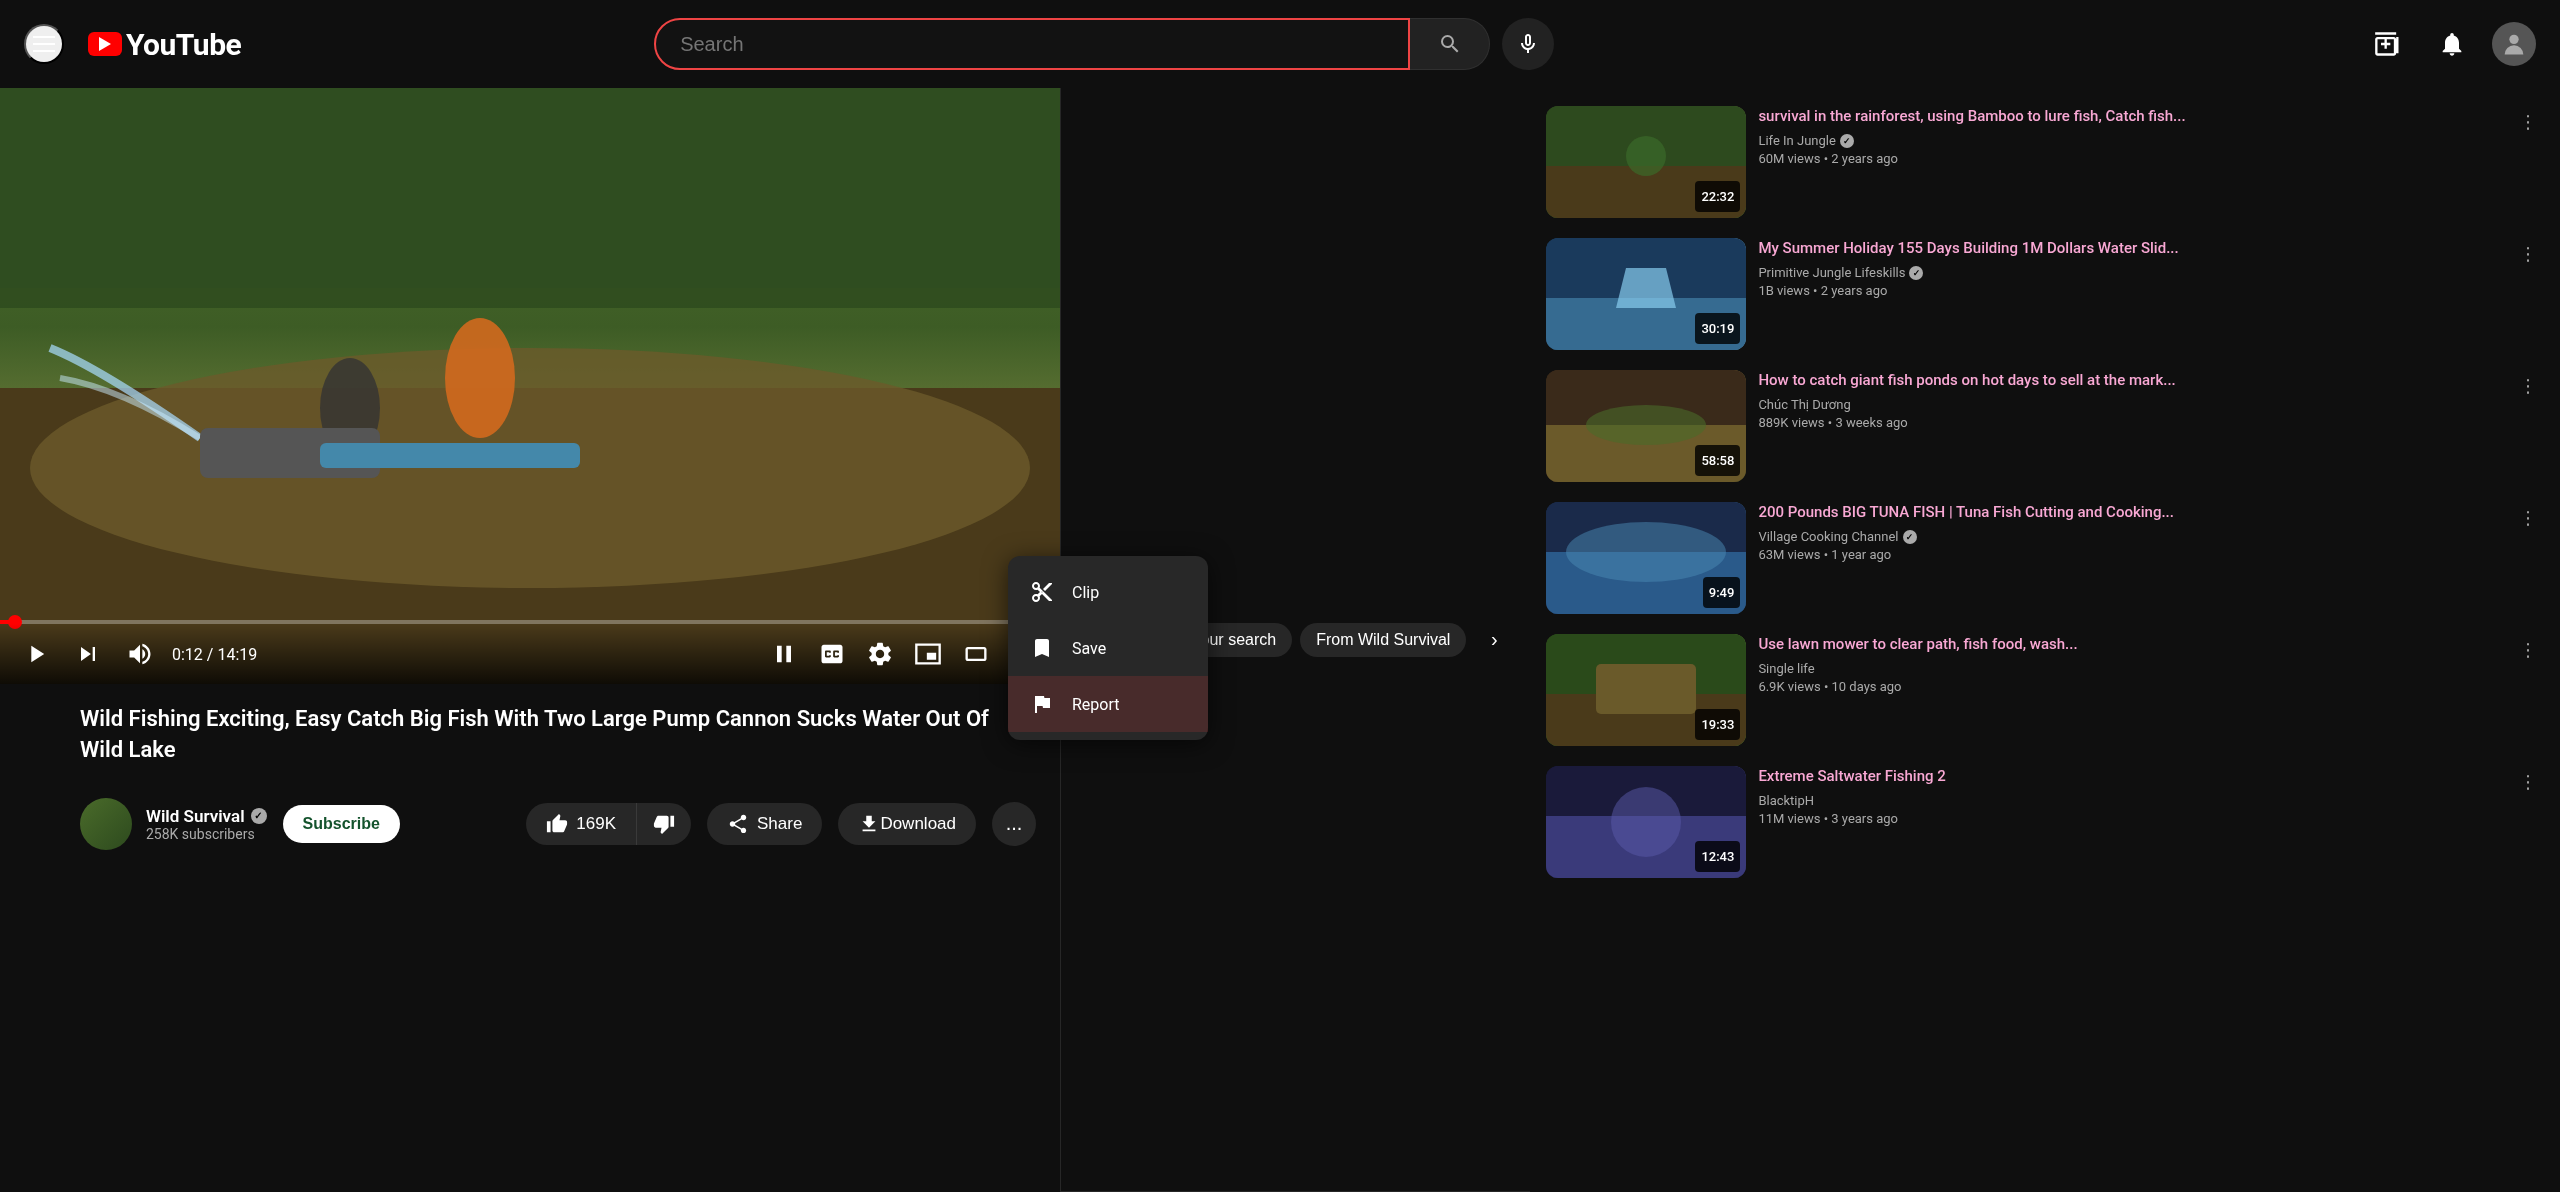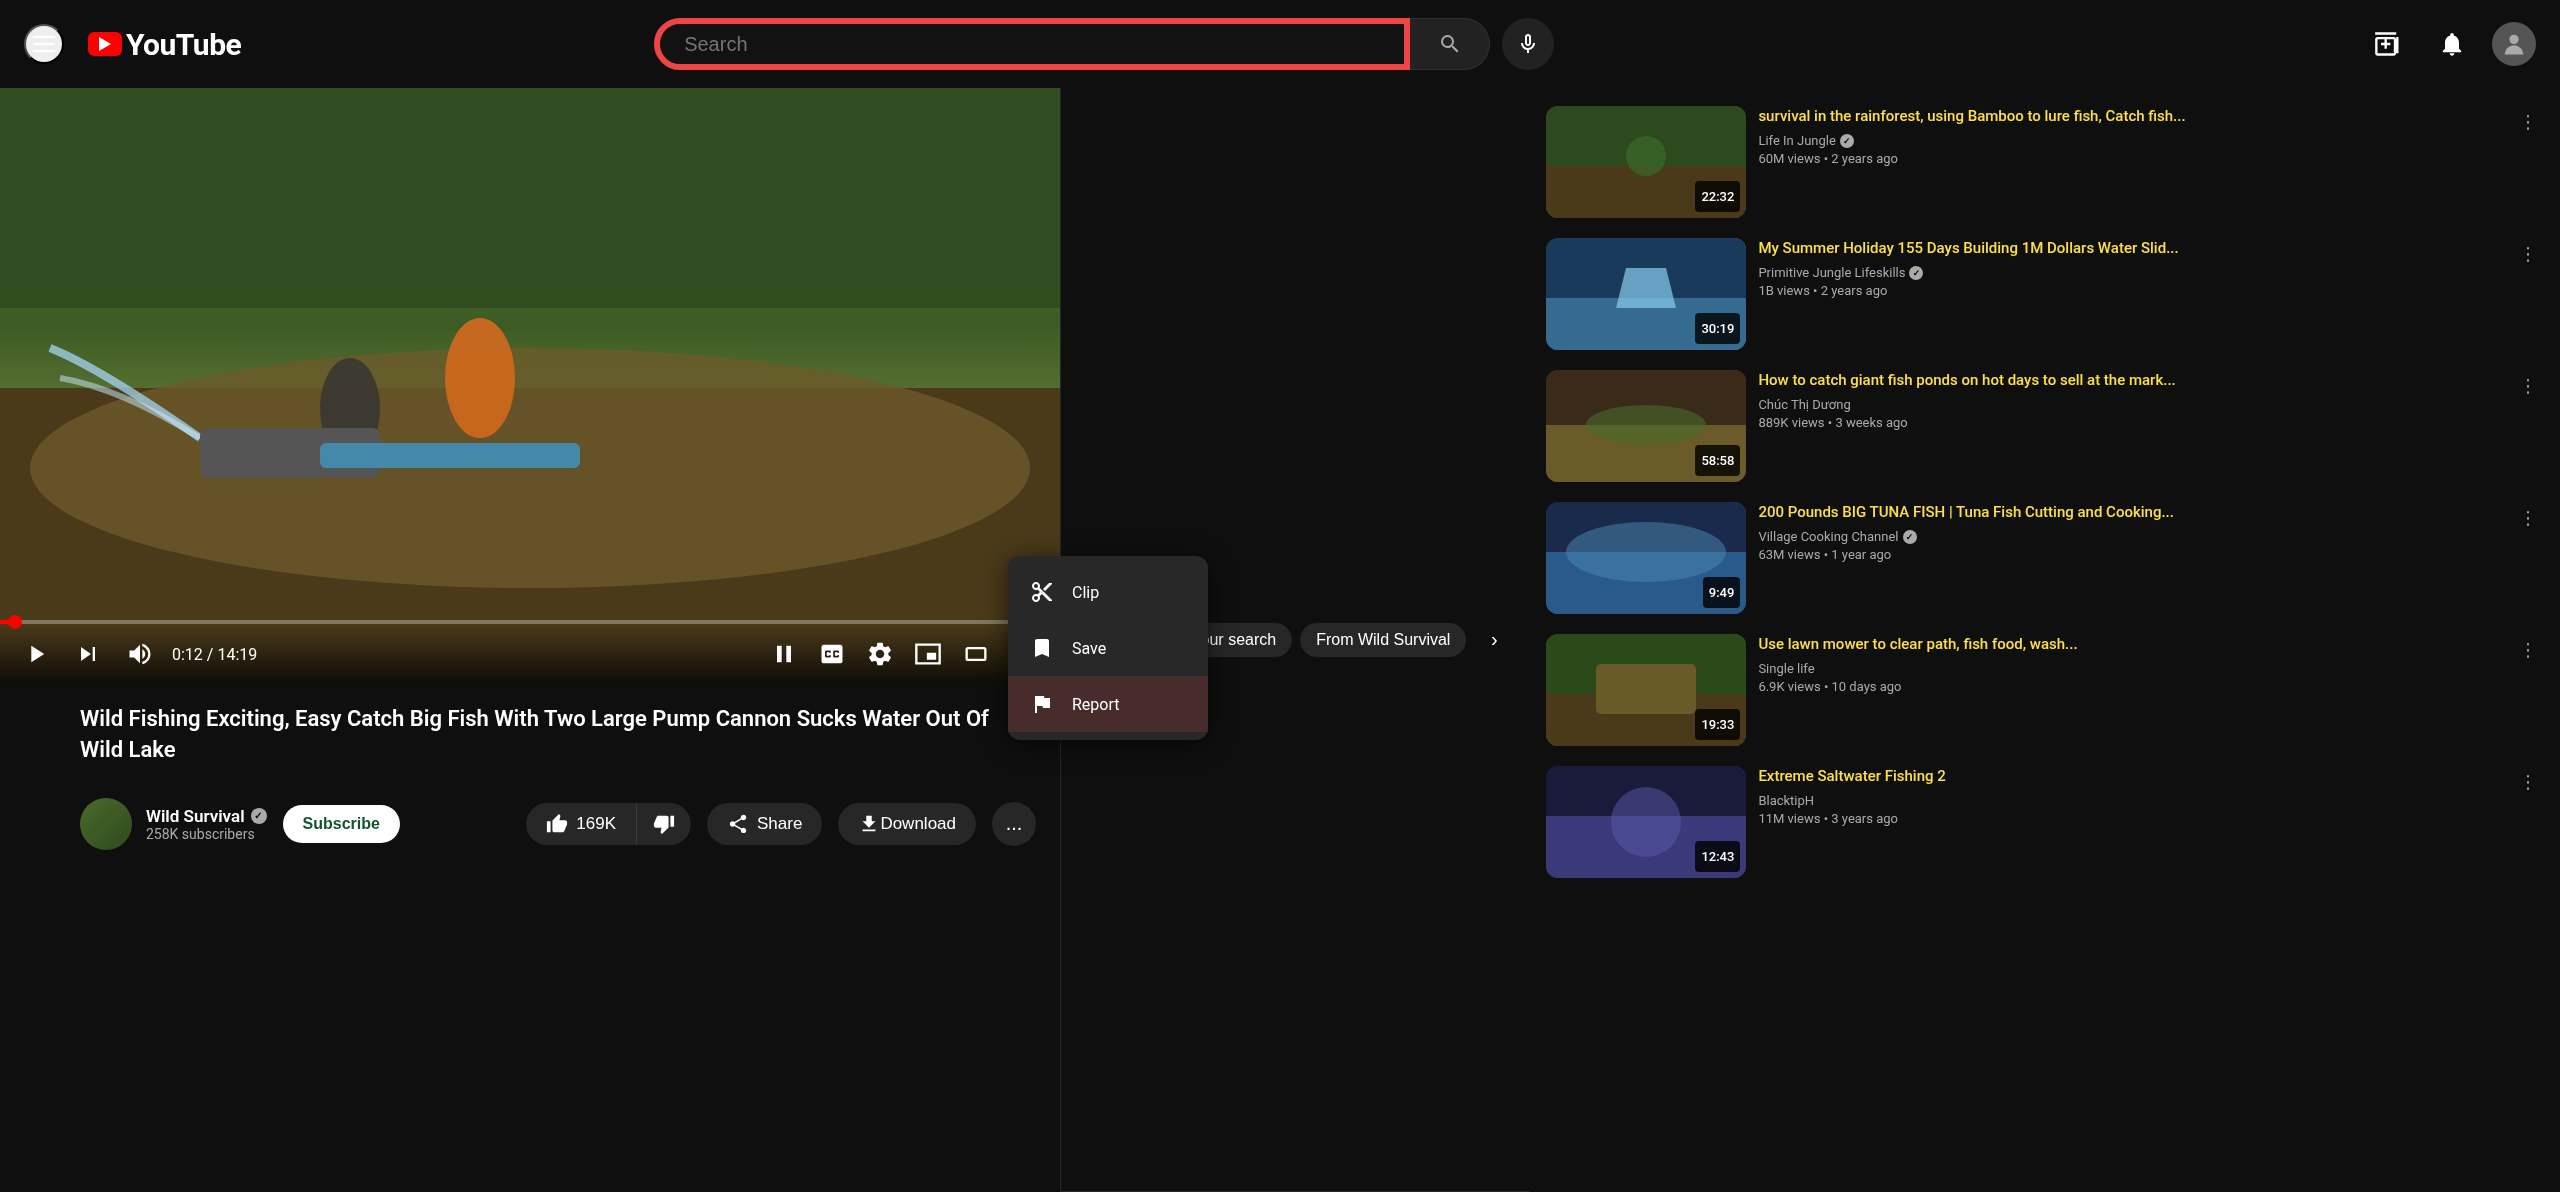--- a/index.html
+++ b/index.html
@@ -9,21 +9,21 @@
     .header { display: flex; align-items: center; height: 88px; padding: 0 24px; background: #0f0f0f; position: fixed; top: 0; left: 0; right: 0; z-index: 100; gap: 16px; }
     .header-left { display: flex; align-items: center; gap: 24px; }
     .menu-icon { width: 40px; height: 40px; display: flex; flex-direction: column; justify-content: center; align-items: center; gap: 5px; cursor: pointer; border-radius: 50%; }
     .menu-icon span { display: block; width: 22px; height: 2px; background: #fff; }
     .logo { display: flex; align-items: center; gap: 4px; text-decoration: none; }
     .logo-icon { width: 34px; height: 24px; background: #ff0000; border-radius: 6px; display: flex; align-items: center; justify-content: center; }
     .logo-icon::after { content: ''; border-left: 12px solid #fff; border-top: 7px solid transparent; border-bottom: 7px solid transparent; }
     .logo-text { font-size: 30px; font-weight: 700; color: #fff; letter-spacing: -0.5px; }
 
     .search-bar { flex: 1; display: flex; align-items: center; max-width: 900px; margin: 0 auto; }
-    .search-input-wrap { flex: 1; display: flex; align-items: center; border: 6px solid #ef4444; border-radius: 40px 0 0 40px; overflow: hidden; background: #121212; height: 52px; }
+    .search-input-wrap { flex: 1; display: flex; align-items: center; border: 2px solid #ef4444; border-radius: 40px 0 0 40px; overflow: hidden; background: #121212; height: 52px; }
     .search-input { flex: 1; background: transparent; border: none; color: #fff; font-size: 20px; padding: 0 24px; outline: none; }
     .search-btn { width: 80px; height: 52px; background: #222; border: 1px solid #303030; border-left: none; border-radius: 0 40px 40px 0; cursor: pointer; display: flex; align-items: center; justify-content: center; }
     .search-btn svg { fill: #aaa; }
     .mic-btn { width: 52px; height: 52px; border-radius: 50%; background: #222; border: none; cursor: pointer; display: flex; align-items: center; justify-content: center; margin-left: 12px; }
 
     .header-right { display: flex; align-items: center; gap: 16px; margin-left: auto; }
     .header-icon-btn { width: 48px; height: 48px; border-radius: 50%; background: transparent; border: none; cursor: pointer; display: flex; align-items: center; justify-content: center; }
     .avatar { width: 44px; height: 44px; border-radius: 50%; background: #555; display: flex; align-items: center; justify-content: center; font-size: 16px; font-weight: bold; color: #fff; cursor: pointer; }
 
     
@@ -75,21 +75,21 @@
     
     .video-list { overflow-y: auto; flex: 1; padding: 8px 0; }
     .video-list::-webkit-scrollbar { width: 6px; }
     .video-list::-webkit-scrollbar-thumb { background: #444; border-radius: 3px; }
 
     .video-item { display: flex; gap: 12px; padding: 10px 16px; cursor: pointer; align-items: flex-start; }
     .thumb-wrap { position: relative; flex-shrink: 0; width: 200px; height: 112px; border-radius: 12px; overflow: hidden; background: #1a1a1a; }
     .thumb-bg { width: 100%; height: 100%; }
     .thumb-duration { position: absolute; bottom: 6px; right: 6px; background: rgba(0,0,0,0.8); color: #fff; font-size: 13px; padding: 8px 6px; border-radius: 4px; font-weight: 500; }
     .video-meta { flex: 1; }
-    .video-item-title { font-size: 15px; font-weight: 500; color: #fde047; line-height: 1.4; margin-bottom: 6px; display: -webkit-box; -webkit-line-clamp: 2; -webkit-box-orient: vertical; overflow: hidden; }
+    .video-item-title { font-size: 15px; font-weight: 500; color: #f9a8d4; line-height: 1.4; margin-bottom: 6px; display: -webkit-box; -webkit-line-clamp: 2; -webkit-box-orient: vertical; overflow: hidden; }
     .video-item-channel { font-size: 13px; color: #aaa; display: flex; align-items: center; gap: 4px; margin-bottom: 3px; }
     .video-item-stats { font-size: 13px; color: #aaa; }
     .item-more-btn { width: 32px; height: 32px; background: none; border: none; color: #aaa; cursor: pointer; display: flex; align-items: center; justify-content: center; font-size: 18px; flex-shrink: 0; border-radius: 50%; }
 
     
     .context-menu { position: fixed; background: #282828; border-radius: 12px; box-shadow: 0 4px 24px rgba(0,0,0,0.6); z-index: 200; padding: 8px 0; min-width: 200px; top: 556px; left: 1008px; }
     .context-menu-item { display: flex; align-items: center; gap: 16px; padding: 14px 20px; cursor: pointer; font-size: 16px; color: #fff; }
     .ctx-icon { width: 28px; height: 28px; display: flex; align-items: center; justify-content: center; flex-shrink: 0; }
 
     

